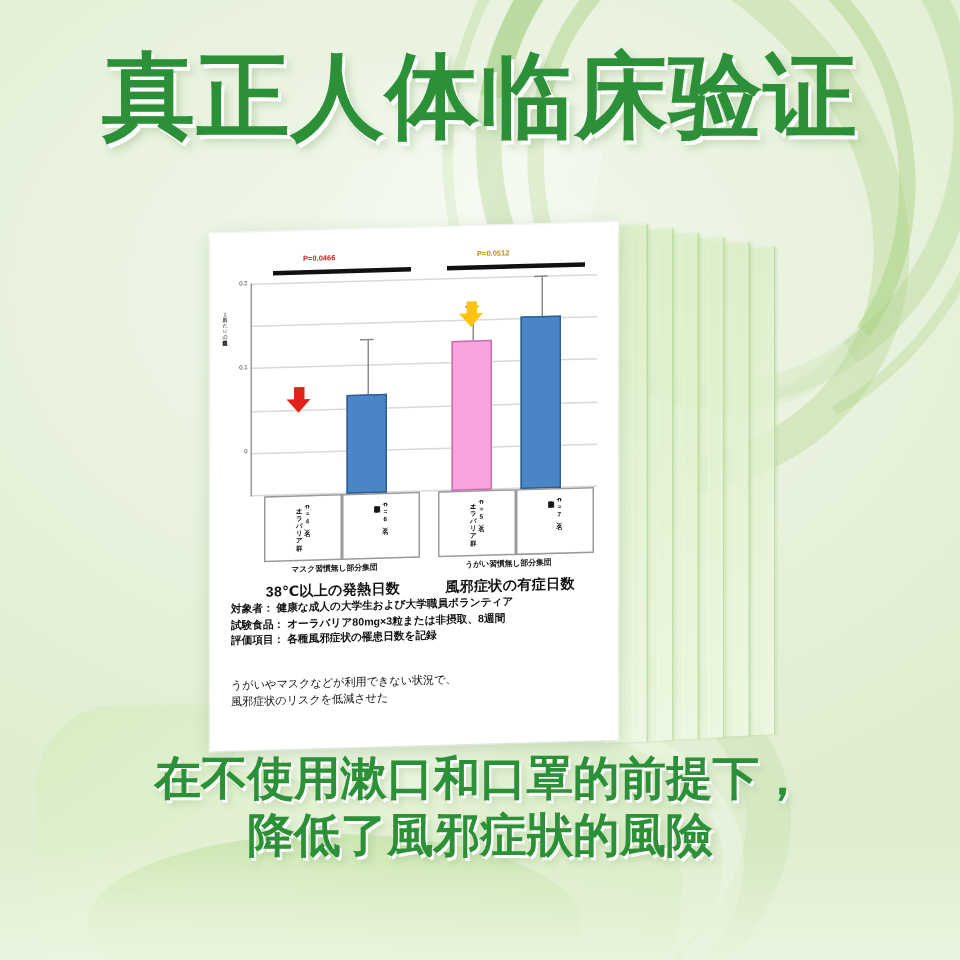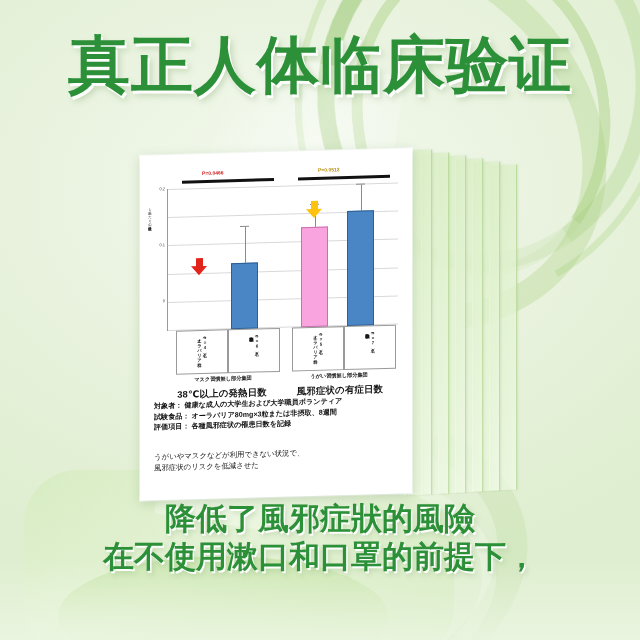--- a/index.html
+++ b/index.html
@@ -289,17 +289,17 @@
 
     <div class="concl">
       <div>うがいやマスクなどが利用できない状況で、</div>
       <div>風邪症状のリスクを低減させた</div>
     </div>
 
    </div>
   </div>
 
   <div class="banner">
+    <div>在不使用漱口和口罩的前提下，</div>
     <div>降低了風邪症狀的風險</div>
-    <div>在不使用漱口和口罩的前提下，</div>
   </div>
 
 </div>
 
 </body></html>

